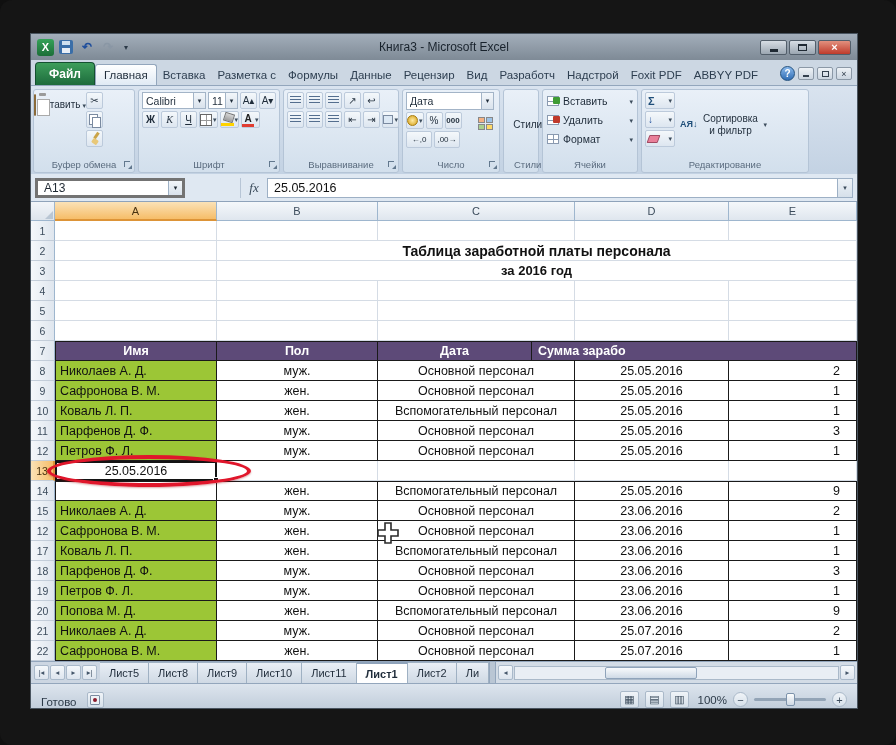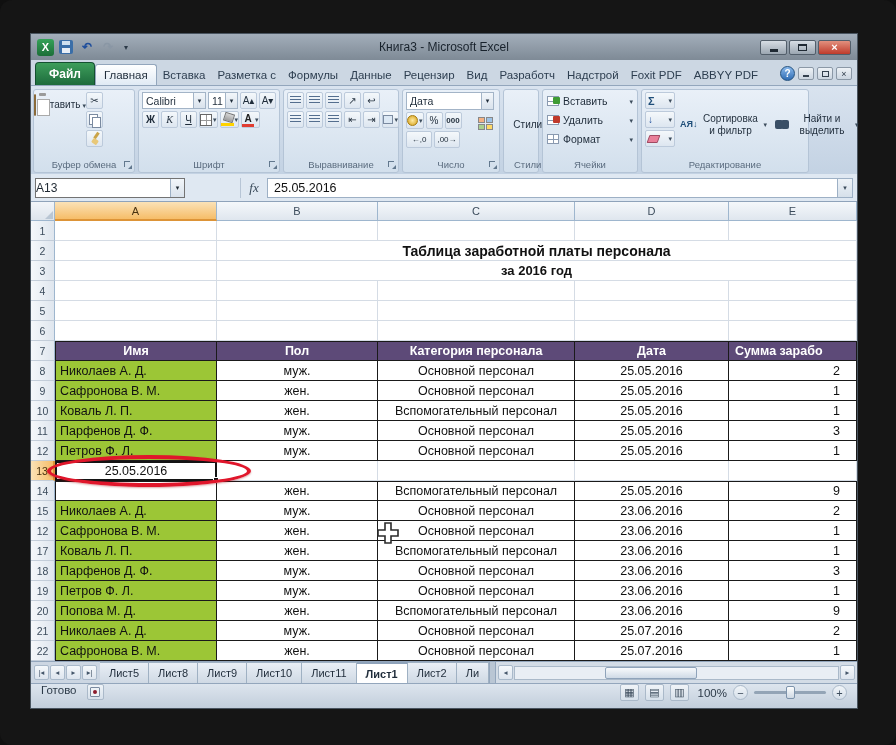--- a/index.html
+++ b/index.html
@@ -132,22 +132,22 @@
   .ic-eraser { width:11px; height:8px; background:#e97f99; border:1px solid #a04a62; transform:skewX(-20deg); border-radius:1px; display:block; }
   .ic-sort { font-size:9px; font-weight:bold; color:#1f4e79; line-height:1; }
   .ic-binoc { width:14px; height:9px; position:relative; display:block; }
   .ic-binoc::before,.ic-binoc::after { content:""; position:absolute; top:0; width:8px; height:9px; background:#3a4f66; border-radius:2px; }
   .ic-binoc::before { left:0; } .ic-binoc::after { right:0; }
   .bigbtn .big-lbl { width:62px; }
 
   
   .formula-row { height:28px; background:#dfe8f2; display:flex; align-items:center; padding:3px 4px; gap:0;
                  border-bottom:1px solid #8fa3ba; flex:none; }
-  .namebox { width:150px; height:20px; background:#fff; border:1px solid #737373; font-size:12px; display:flex;
-             align-items:center; color:#1f2933; }
+  .namebox { width:150px; height:20px; background:#fff; border:3px solid #737373; font-size:12px; display:flex;
+             align-items:center; padding-left:6px; color:#1f2933; }
   .nb-car { margin-left:auto; width:14px; align-self:stretch; display:flex; align-items:center; justify-content:center;
             font-size:7px; background:linear-gradient(#f2f6fa,#d9e2ec); border-left:1px solid #9db0c5; }
   .fb-sep { width:56px; height:20px; border-right:1px solid #b7c5d6; }
   .fx { width:26px; text-align:center; font-style:italic; font-family:"Liberation Serif",serif; font-size:13px; color:#3a4a5a; }
   .fvalue { flex:1; height:20px; background:#fff; border:1px solid #9db0c5; font-size:12.5px; display:flex;
             align-items:center; padding-left:6px; color:#111; }
   .fb-expand { width:15px; height:20px; display:flex; align-items:center; justify-content:center; font-size:7px;
                color:#3c4c5c; background:linear-gradient(#eef3f8,#d6e0ea); border:1px solid #9db0c5; border-left:none; }
 
   
@@ -199,21 +199,21 @@
   .stab.active { background:#fff; font-weight:bold; border-top:2px solid #8fa3ba; }
   .tab-splitter { width:7px; background:#b9c6d4; border-left:1px solid #93a6bc; border-right:1px solid #93a6bc; }
   .hscroll { flex:1; display:flex; align-items:center; background:#d3dce6; padding:0 2px; gap:1px; }
   .harrow { width:15px; height:15px; font-size:7.5px; color:#44566a; display:flex; align-items:center; justify-content:center;
             background:linear-gradient(#f5f8fb,#dde5ee); border:1px solid #a9b9ca; border-radius:2px; }
   .htrack { flex:1; height:14px; background:#e9eef4; border:1px solid #aab9c9; position:relative; }
   .hthumb { position:absolute; left:28%; width:92px; height:12px; background:linear-gradient(#f8fafc,#cfdae6);
             border:1px solid #8fa3ba; border-radius:2px; }
 
   
-  .statusbar { height:25px; background:linear-gradient(#dde5ee,#c2cedb); display:flex; align-items:flex-start;
+  .statusbar { height:25px; background:linear-gradient(#dde5ee,#c2cedb); display:flex; align-items:flex-end;
                padding:0 10px; gap:10px; border-top:1px solid #93a6bc; font-size:11.5px; color:#2c3a48; flex:none; }
   .macro-btn { width:17px; height:16px; display:flex; align-items:center; justify-content:center;
                border:1px solid #aab9c9; border-radius:2px; background:linear-gradient(#f0f4f8,#d6e0ea); }
   .ic-macro { width:10px; height:10px; border:1px solid #7a8aa0; background:#eef2f6; position:relative; border-radius:1px; display:block; }
   .ic-macro::after { content:""; position:absolute; left:2px; top:2px; width:4px; height:4px; border-radius:50%; background:#8b1b2c; }
   .status-right { margin-left:auto; display:flex; align-items:center; gap:6px; }
   .viewbtn { width:19px; height:17px; display:flex; align-items:center; justify-content:center; font-size:11px; color:#3c4c5c;
              border:1px solid #aab9c9; border-radius:2px; background:linear-gradient(#f0f4f8,#d6e0ea); }
   .zoom-label { min-width:32px; text-align:right; }
   .zoombtn { width:15px; height:15px; display:flex; align-items:center; justify-content:center; font-size:11px;
@@ -450,25 +450,20 @@
             <span class="mini wide">
                 <i class="ic-eraser"></i>
                 <span class="car">▾</span>
               </span>
           </div>
           <div class="bigbtn">
             <span class="ic-sort">АЯ↓</span>
             <span class="big-lbl">Сортировка и фильтр</span>
             <span class="car">▾</span>
           </div>
-          <div class="bigbtn">
-            <i class="ic-binoc"></i>
-            <span class="big-lbl">Найти и выделить</span>
-            <span class="car">▾</span>
-          </div>
         </div>
         <div class="group-label">Редактирование</div>
       </div>
 
     </div>
 
     <div class="formula-row">
       <div class="namebox">
         <span>A13</span>
         <span class="nb-car">▾</span>
@@ -528,21 +523,20 @@
             <div class="cell w-a"></div>
             <div class="cell w-b"></div>
             <div class="cell w-c"></div>
             <div class="cell w-d"></div>
             <div class="cell w-e"></div>
           </div>
           <div class="grid-row">
             <div class="rowhdr">7</div>
             <div class="cell th-cell w-a bl">Имя</div>
             <div class="cell th-cell w-b">Пол</div>
-            <div class="cell th-cell w-c">Категория персонала</div>
             <div class="cell th-cell w-d">Дата</div>
             <div class="cell th-cell w-e th-e">Сумма зарабо</div>
           </div>
           <div class="grid-row">
             <div class="rowhdr">8</div>
             <div class="cell w-a tb bl name-cell">Николаев А. Д.</div>
             <div class="cell w-b tb c-center">муж.</div>
             <div class="cell w-c tb c-center">Основной персонал</div>
             <div class="cell w-d tb c-center">25.05.2016</div>
             <div class="cell w-e tb e-cell">2</div>

